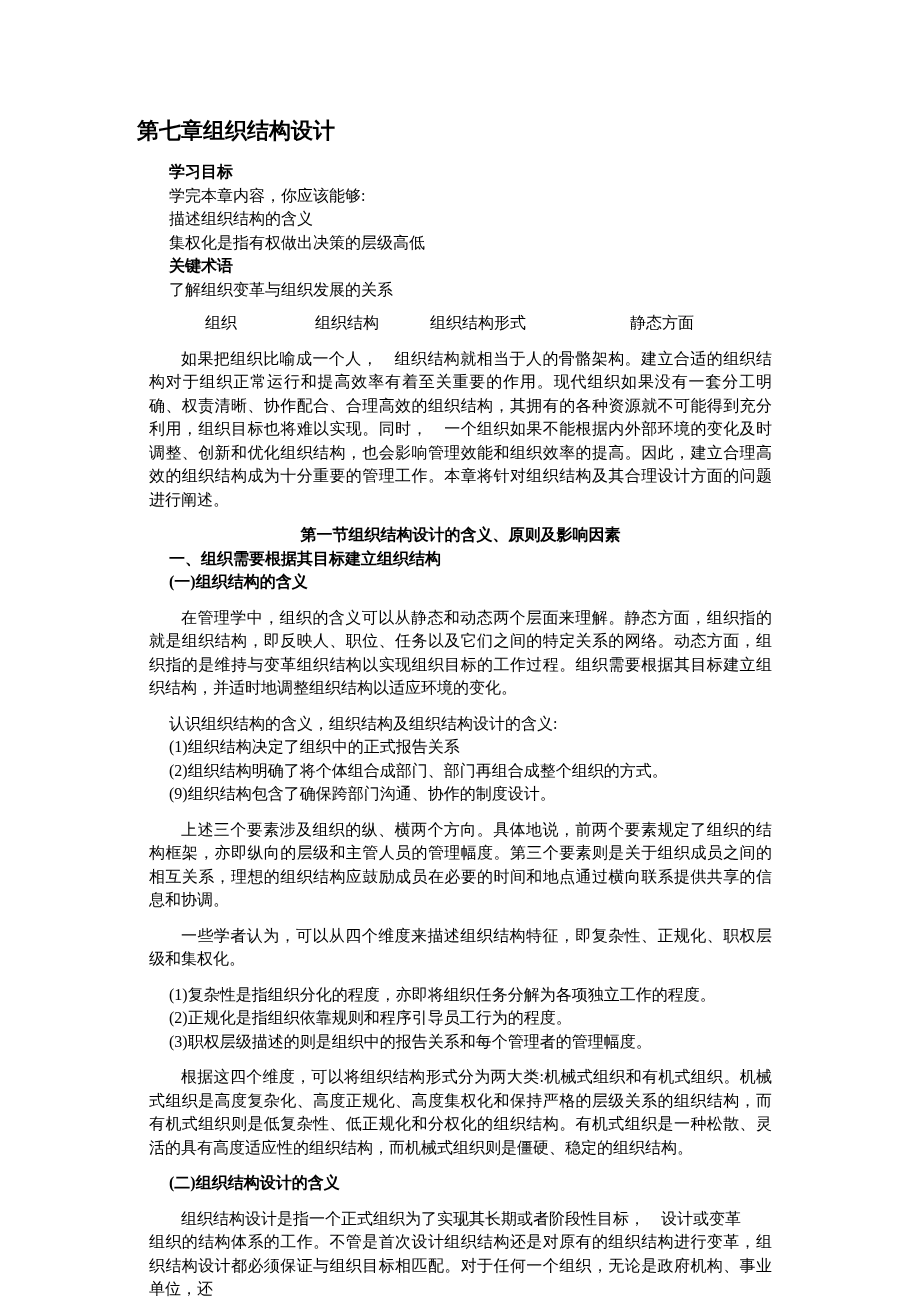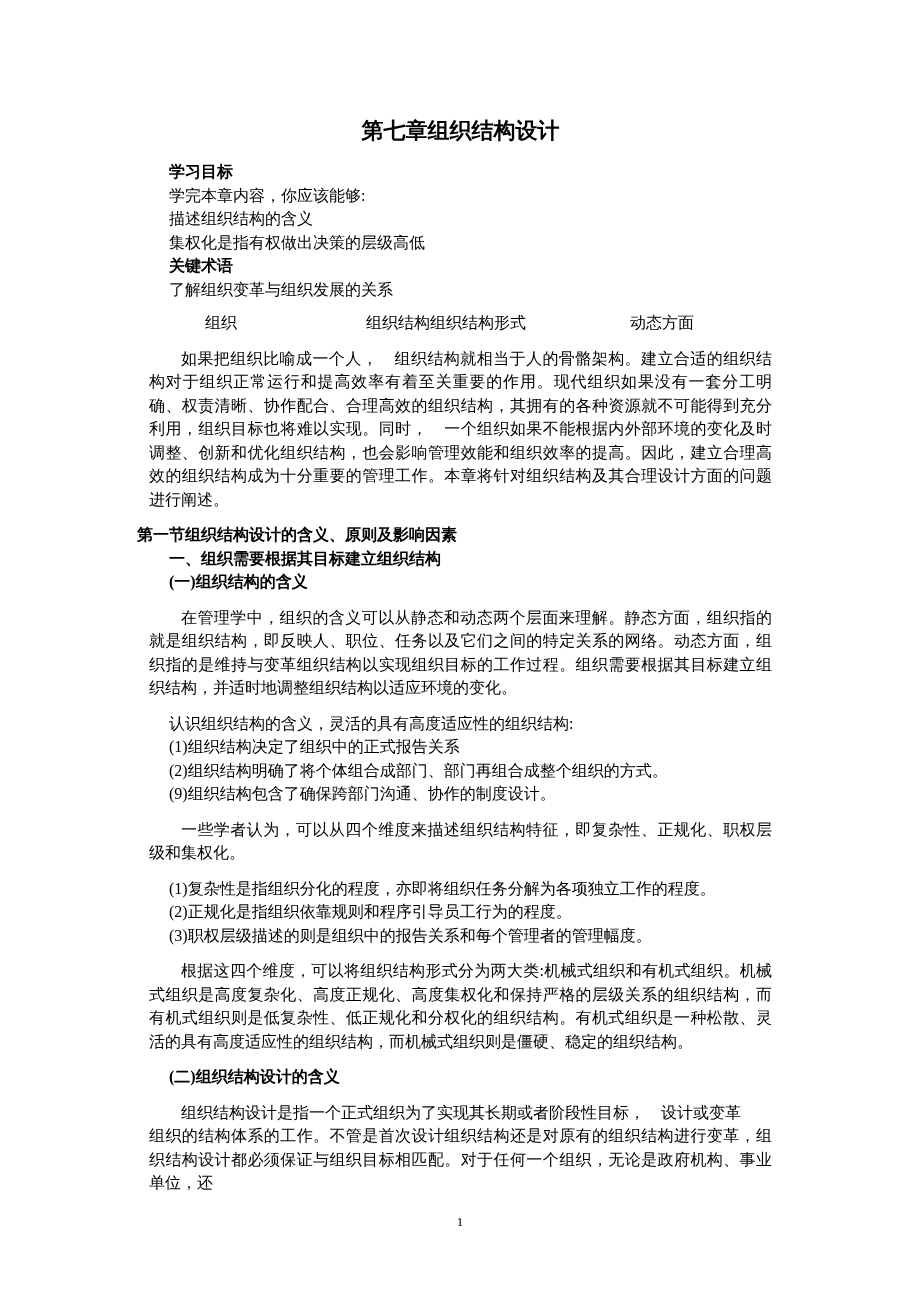--- a/index.html
+++ b/index.html
@@ -11,43 +11,44 @@
     overflow: hidden;
     font-family: "Liberation Serif", "DejaVu Serif", serif;
     color: #000000;
     box-sizing: border-box;
     padding: 118px 136px 0 137px;
   }
   .title {
     font-size: 22px;
     line-height: 26px;
     font-weight: bold;
-    text-align: center;
+    text-align: left;
     margin: 0 0 16px 0;
   }
   .body-text {
     font-size: 16px;
     line-height: 23.5px;
   }
   .line { text-indent: 2em; }
   .bold { font-weight: bold; }
   .para {
     margin: 12px;
     text-indent: 2em;
     text-align: justify;
   }
   .terms-row {
     padding-left: 68px;
     margin-top: 10px;
   }
   .term { display: inline-block; }
   .term.t1 { width: 110px; }
-  .term.t2 { width: 115px; text-align: right; }
+  .term.t2 { width: 115px; }
   .term.t3 { width: 200px; }
   .section-heading {
+    text-align: center;
     font-weight: bold;
     margin-top: 7px;
   }
   .sub2-heading { margin-top: 10px; }
   .page-number {
     position: absolute;
     left: 0;
     right: 0;
     top: 1214px;
     text-align: center;
@@ -65,35 +66,36 @@
   <div class="body-text">
 
     <div class="line bold">学习目标</div>
     <div class="line">学完本章内容，你应该能够:</div>
     <div class="line">描述组织结构的含义</div>
     <div class="line">集权化是指有权做出决策的层级高低</div>
     <div class="line bold">关键术语</div>
 
     <div class="line">了解组织变革与组织发展的关系</div>
     <div class="terms-row">
-      <span class="term t1">组织</span><span class="term t2">组织结构</span><span class="term t3">组织结构形式</span><span class="term t4">动态方面</span>
+      <span class="term t1">组织</span><span class="term t2">组织结构</span><span class="term t3">组织结构形式</span><span class="term t4">静态方面</span>
     </div>
 
     <p class="para">如果把组织比喻成一个人，　组织结构就相当于人的骨骼架构。建立合适的组织结构对于组织正常运行和提高效率有着至关重要的作用。现代组织如果没有一套分工明确、权责清晰、协作配合、合理高效的组织结构，其拥有的各种资源就不可能得到充分利用，组织目标也将难以实现。同时，　一个组织如果不能根据内外部环境的变化及时调整、创新和优化组织结构，也会影响管理效能和组织效率的提高。因此，建立合理高效的组织结构成为十分重要的管理工作。本章将针对组织结构及其合理设计方面的问题进行阐述。</p>
 
     <div class="section-heading">第一节组织结构设计的含义、原则及影响因素</div>
     <div class="line bold">一、组织需要根据其目标建立组织结构</div>
     <div class="line bold">(一)组织结构的含义</div>
 
     <p class="para">在管理学中，组织的含义可以从静态和动态两个层面来理解。静态方面，组织指的就是组织结构，即反映人、职位、任务以及它们之间的特定关系的网络。动态方面，组织指的是维持与变革组织结构以实现组织目标的工作过程。组织需要根据其目标建立组织结构，并适时地调整组织结构以适应环境的变化。</p>
-    <div class="line">认识组织结构的含义，灵活的具有高度适应性的组织结构:</div>
+    <div class="line">认识组织结构的含义，组织结构及组织结构设计的含义:</div>
     <div class="line">(1)组织结构决定了组织中的正式报告关系</div>
     <div class="line">(2)组织结构明确了将个体组合成部门、部门再组合成整个组织的方式。</div>
     <div class="line">(9)组织结构包含了确保跨部门沟通、协作的制度设计。</div>
 
+    <p class="para">上述三个要素涉及组织的纵、横两个方向。具体地说，前两个要素规定了组织的结构框架，亦即纵向的层级和主管人员的管理幅度。第三个要素则是关于组织成员之间的相互关系，理想的组织结构应鼓励成员在必要的时间和地点通过横向联系提供共享的信息和协调。</p>
     <p class="para">一些学者认为，可以从四个维度来描述组织结构特征，即复杂性、正规化、职权层级和集权化。</p>
 
     <div class="line">(1)复杂性是指组织分化的程度，亦即将组织任务分解为各项独立工作的程度。</div>
     <div class="line">(2)正规化是指组织依靠规则和程序引导员工行为的程度。</div>
     <div class="line">(3)职权层级描述的则是组织中的报告关系和每个管理者的管理幅度。</div>
 
     <p class="para">根据这四个维度，可以将组织结构形式分为两大类:机械式组织和有机式组织。机械式组织是高度复杂化、高度正规化、高度集权化和保持严格的层级关系的组织结构，而有机式组织则是低复杂性、低正规化和分权化的组织结构。有机式组织是一种松散、灵活的具有高度适应性的组织结构，而机械式组织则是僵硬、稳定的组织结构。</p>
 
     <div class="line bold sub2-heading">(二)组织结构设计的含义</div>
 

